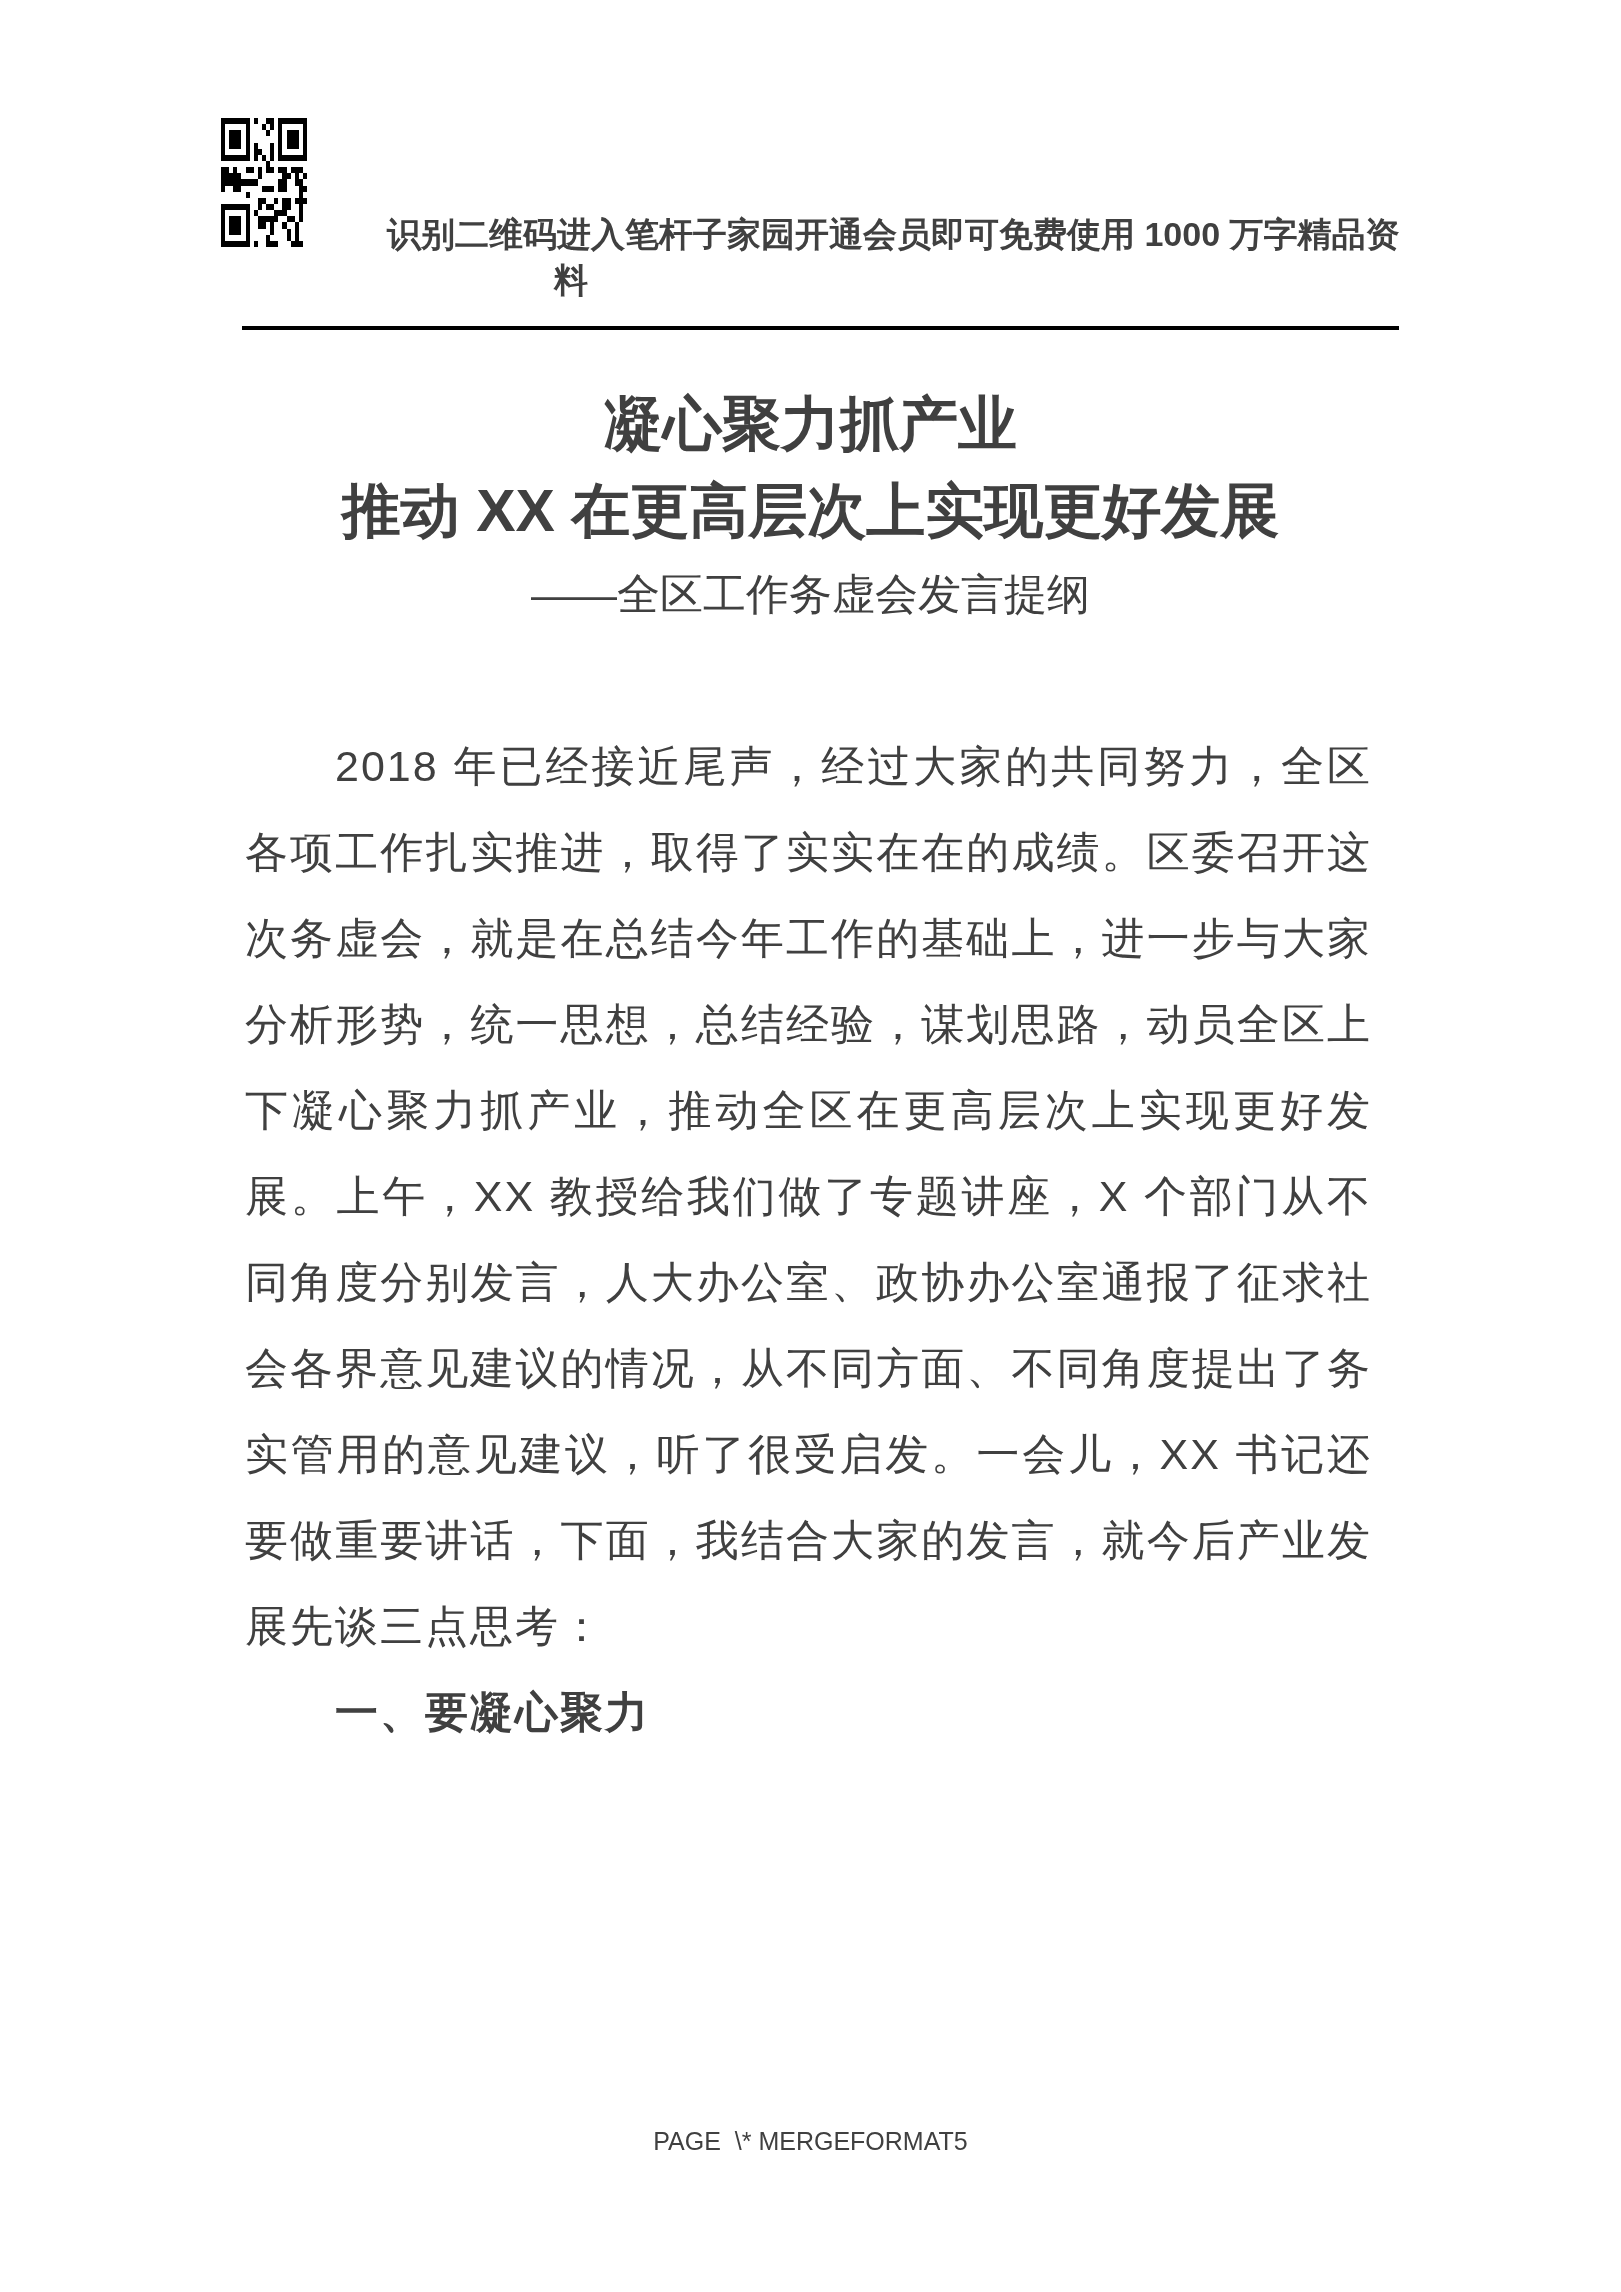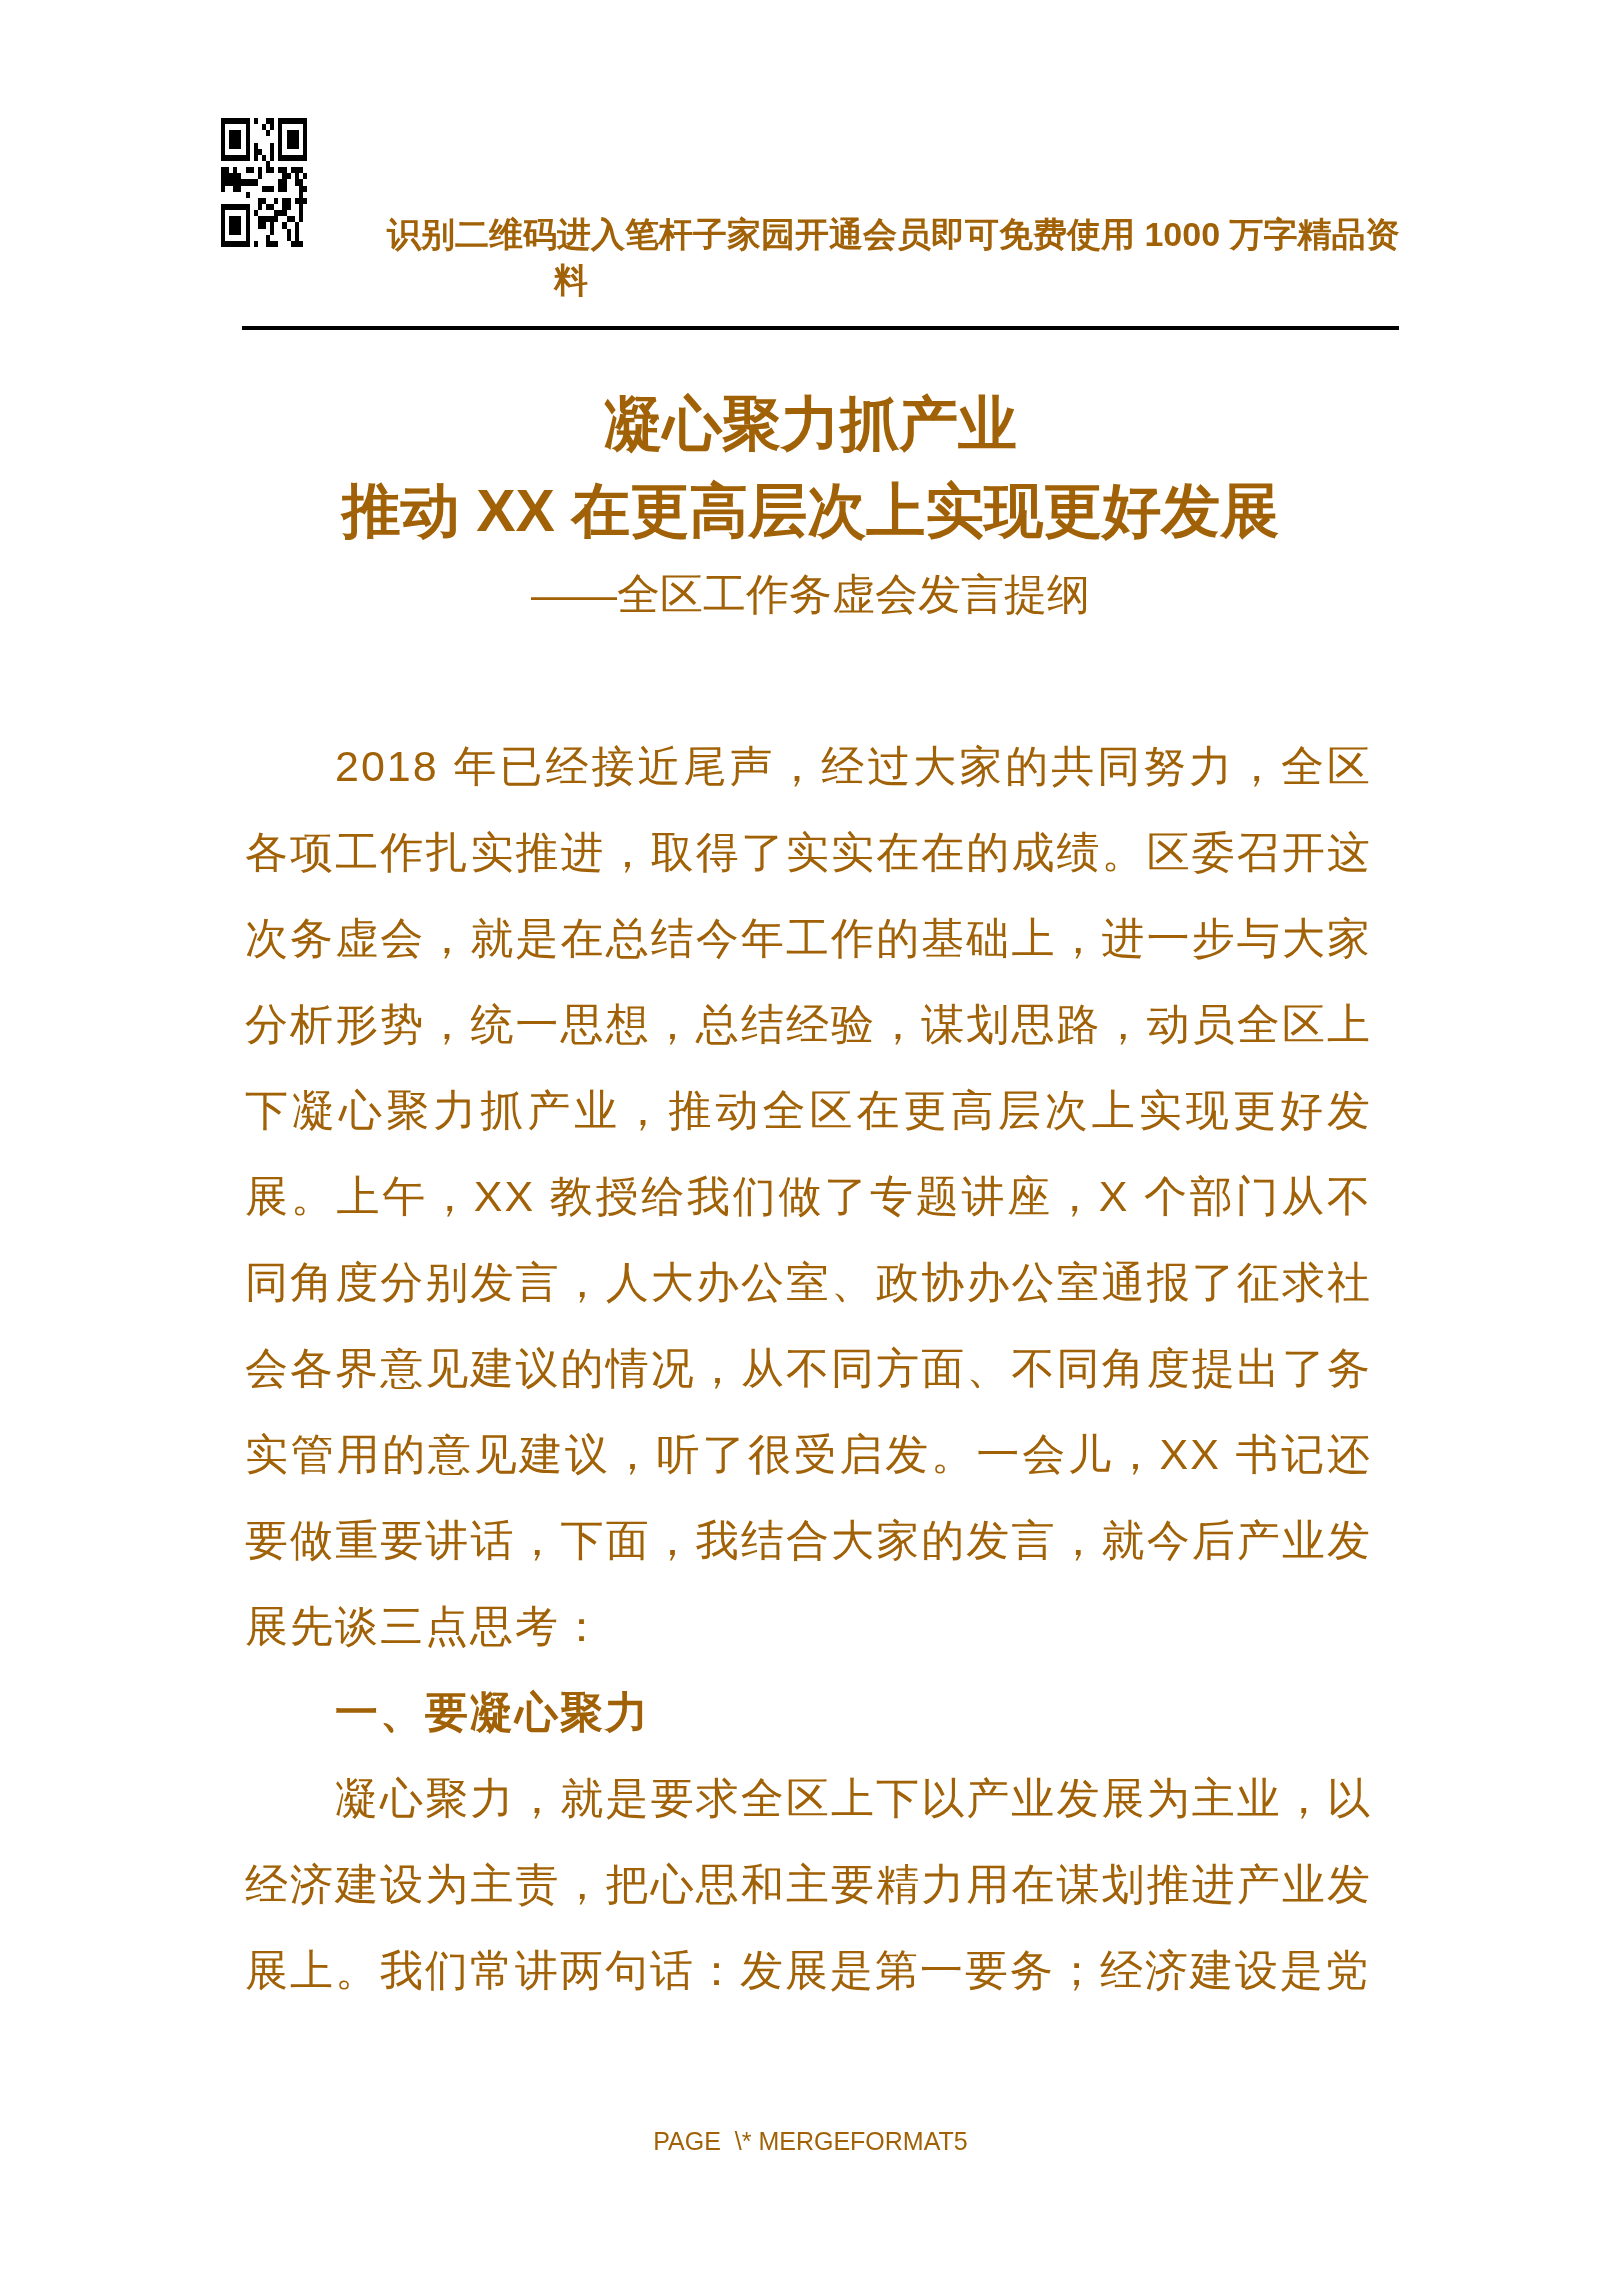--- a/index.html
+++ b/index.html
@@ -3,21 +3,21 @@
 <meta charset="utf-8">
 <style>
   html,body{margin:0;padding:0;background:#888;}
   .page{
     position:relative;
     width:1621px;height:2293px;
     margin:0 auto;
     background:#ffffff;
     overflow:hidden;
     font-family:"Liberation Sans","DejaVu Sans",sans-serif;
-    color:#a16207;
+    color:#404040;
   }
   .abs{position:absolute;}
   .qr{left:221px;top:118px;width:86px;height:129px;}
   .qr svg{width:100%;height:100%;display:block;}
   .banner-line1{
     left:387px;top:215px;width:1000px;
     font-size:34px;font-weight:bold;line-height:39px;
     white-space:nowrap;letter-spacing:0px;
   }
   .banner-line2{
@@ -273,19 +273,18 @@
   <div class="abs rule"></div>
 
 
   <div class="abs title-block title1">凝心聚力抓产业</div>
   <div class="abs title-block title2">推动 XX 在更高层次上实现更好发展</div>
   <div class="abs title-block subtitle">——全区工作务虚会发言提纲</div>
 
   <div class="abs body-text">
     <p class="indent">2018 年已经接近尾声，经过大家的共同努力，全区各项工作扎实推进，取得了实实在在的成绩。区委召开这次务虚会，就是在总结今年工作的基础上，进一步与大家分析形势，统一思想，总结经验，谋划思路，动员全区上下凝心聚力抓产业，推动全区在更高层次上实现更好发展。上午，XX 教授给我们做了专题讲座，X 个部门从不同角度分别发言，人大办公室、政协办公室通报了征求社会各界意见建议的情况，从不同方面、不同角度提出了务实管用的意见建议，听了很受启发。一会儿，XX 书记还要做重要讲话，下面，我结合大家的发言，就今后产业发展先谈三点思考：</p>
     <p class="section-heading">一、要凝心聚力</p>
-    <p class="indent">凝心聚力，就是要求全区上下以产业发展为主业，以经济建设为主责，把心思和主要精力用在谋划推进产业发展上。我们常讲两句话：发展是第一要务；经济建设是党</p>
   </div>
 
   <div class="abs footer">PAGE  \* MERGEFORMAT5</div>
 
 </div>
 
 
 </body></html>

